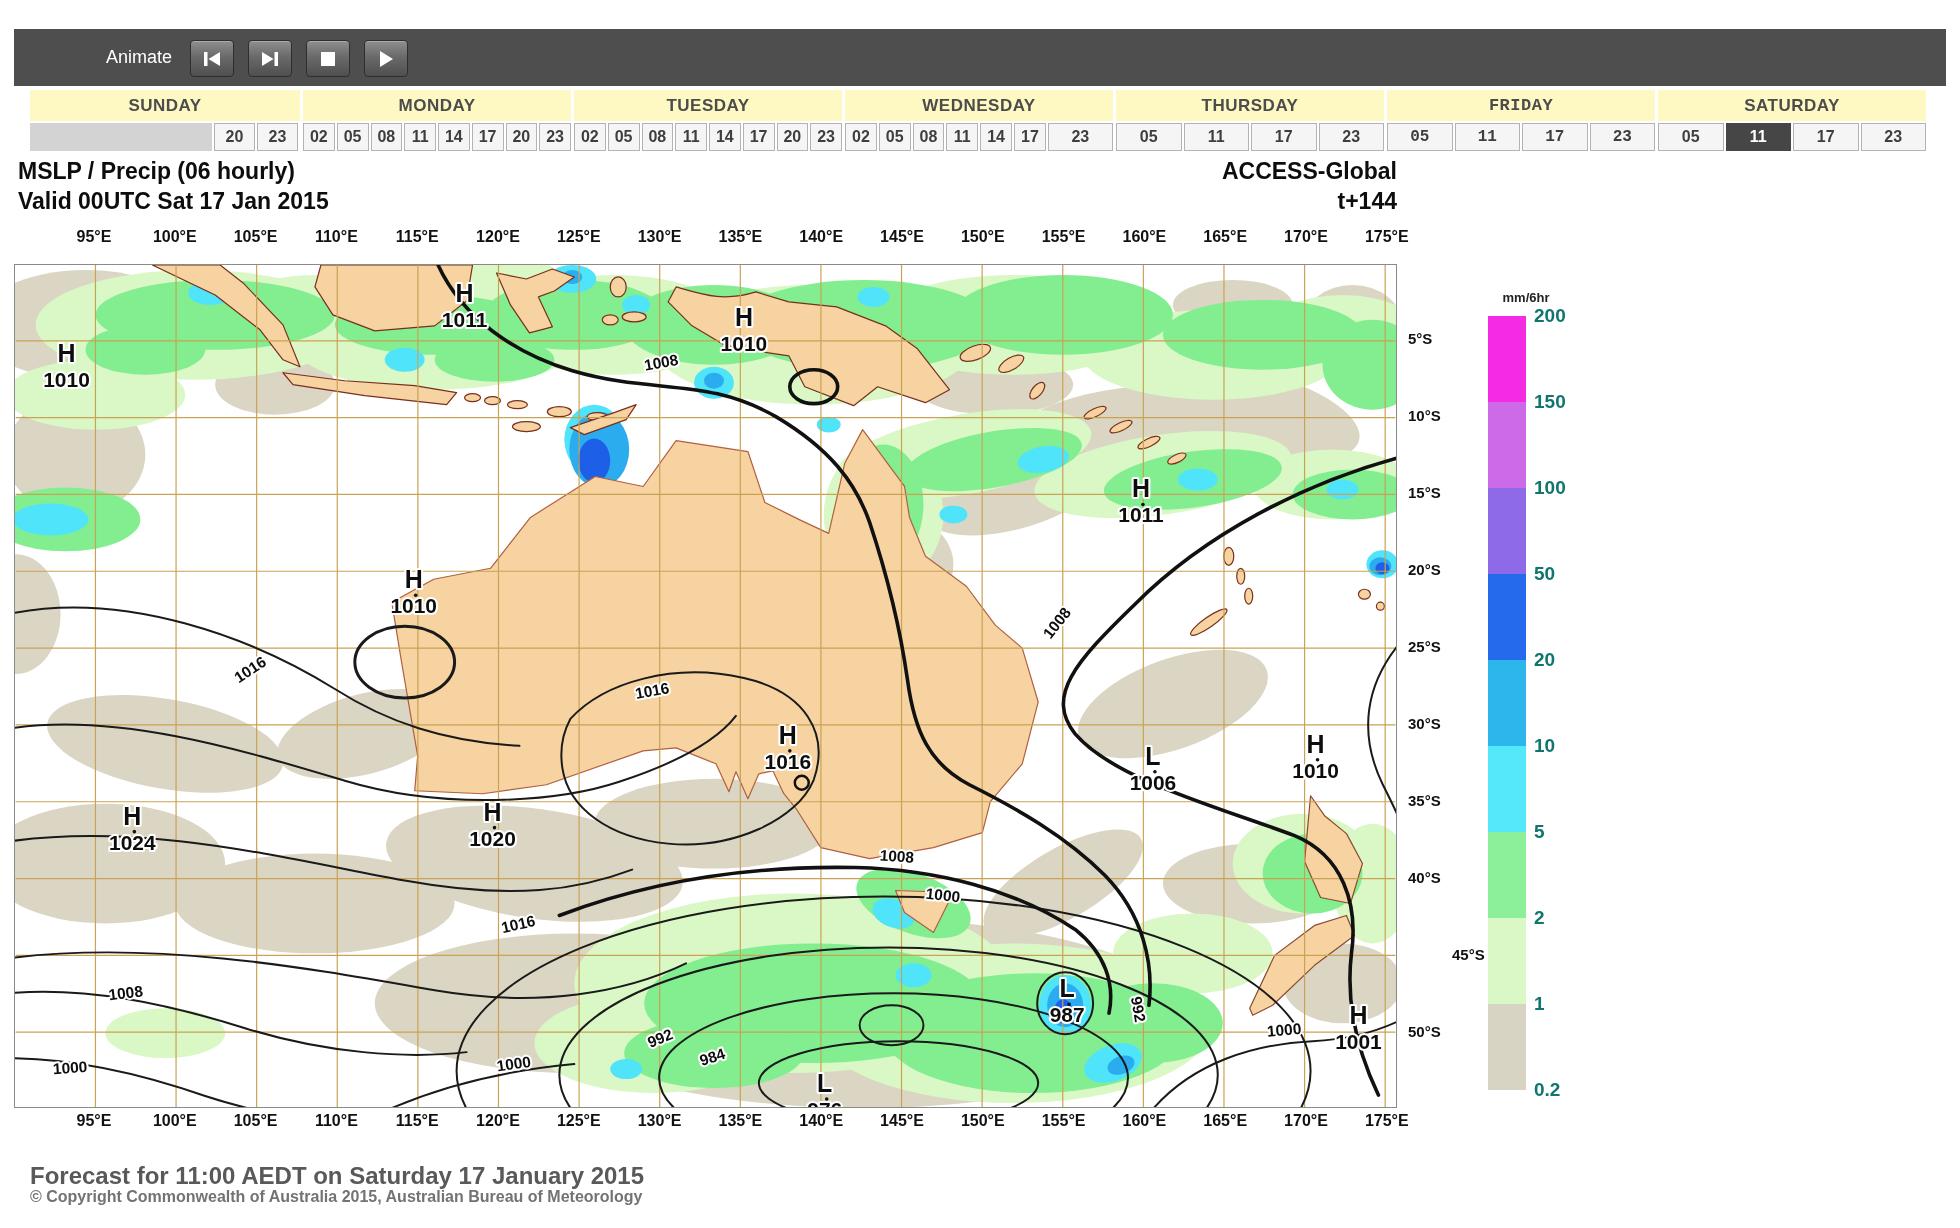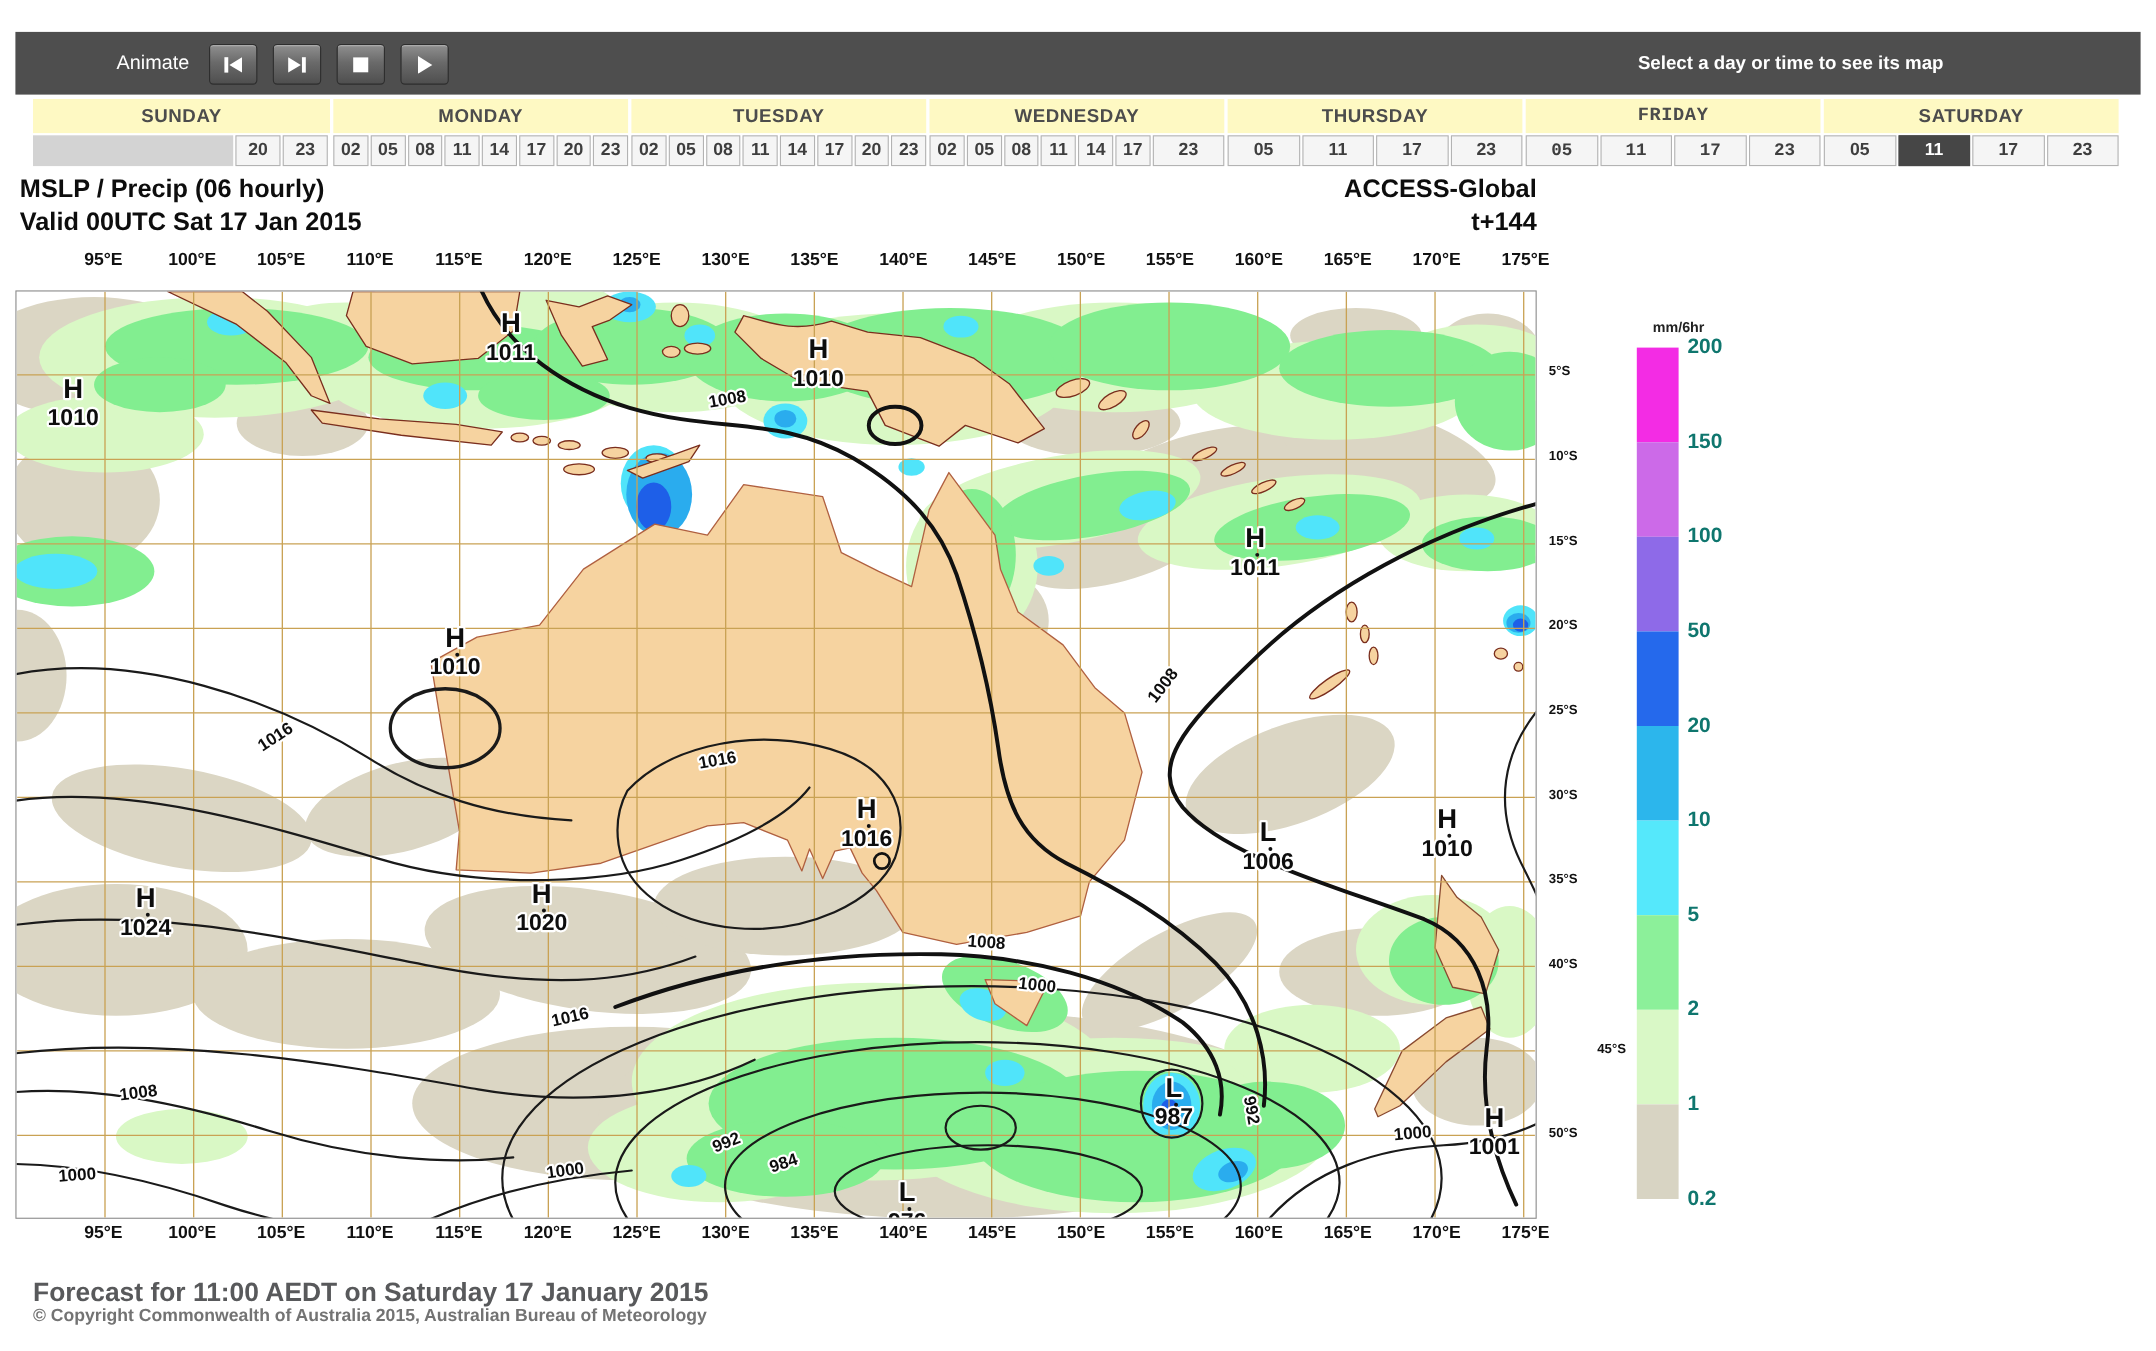--- a/index.html
+++ b/index.html
@@ -30,21 +30,21 @@
   .suncell{width:39px;flex:none;}
   
   .prod-title{left:18px;top:158px;font-size:23px;font-weight:700;color:#0d0d0d;}
   .prod-valid{left:18px;top:188px;font-size:23px;font-weight:700;color:#0d0d0d;}
   .prod-model{top:158px;width:1379px;text-align:right;font-size:23px;font-weight:700;color:#0d0d0d;left:18px;}
   .prod-step{top:188px;width:1379px;text-align:right;font-size:23px;font-weight:700;color:#0d0d0d;left:18px;}
   
   .map-wrap{left:14px;top:264px;width:1383px;height:844px;border:1px solid #8a8a8a;box-sizing:border-box;
        background:#ffffff;overflow:hidden;}
   .lonlab{position:absolute;width:64px;text-align:center;font-size:16px;font-weight:700;color:#111;}
-  .latlab{position:absolute;left:1408px;font-size:12px;font-weight:700;color:#111;}
+  .latlab{position:absolute;left:1408px;font-size:15px;font-weight:700;color:#111;}
   
   #legend{left:1486px;top:290px;width:120px;}
   .leg-unit{width:80px;text-align:center;font-size:13px;font-weight:700;color:#222;}
   .leg-bar{position:absolute;left:2px;top:26px;width:38px;}
   .leg-seg{width:38px;height:86px;}
   .leg-tick{position:absolute;left:48px;font-size:19px;font-weight:700;color:#0f766e;transform:translateY(-50%);}
   
   .copyright{left:30px;top:1188px;font-size:16px;font-weight:700;color:#737373;}
   .forecast{left:30px;top:1162px;font-size:24px;font-weight:700;color:#58595b;}
 </style>
@@ -76,21 +76,20 @@
         </svg>
     </span>
   </div>
   <div class="tbtn" style="left:350px">
     <span>
       <svg width="16" height="16" viewBox="0 0 16 16">
           <polygon points="2,0 2,16 15,8" fill="#fff"></polygon>
         </svg>
     </span>
   </div>
-  <span class="hint">Select a day or time to see its map</span>
 </div>
 
 <div class="abs" id="schedule">
     <div class="day-col" style="width: 270px;">
       <div class="day-head">SUNDAY</div>
       <div class="time-row">
         <div class="filler"></div>
         <div class="tcell suncell">20</div>
         <div class="tcell suncell">23</div>
       </div>

